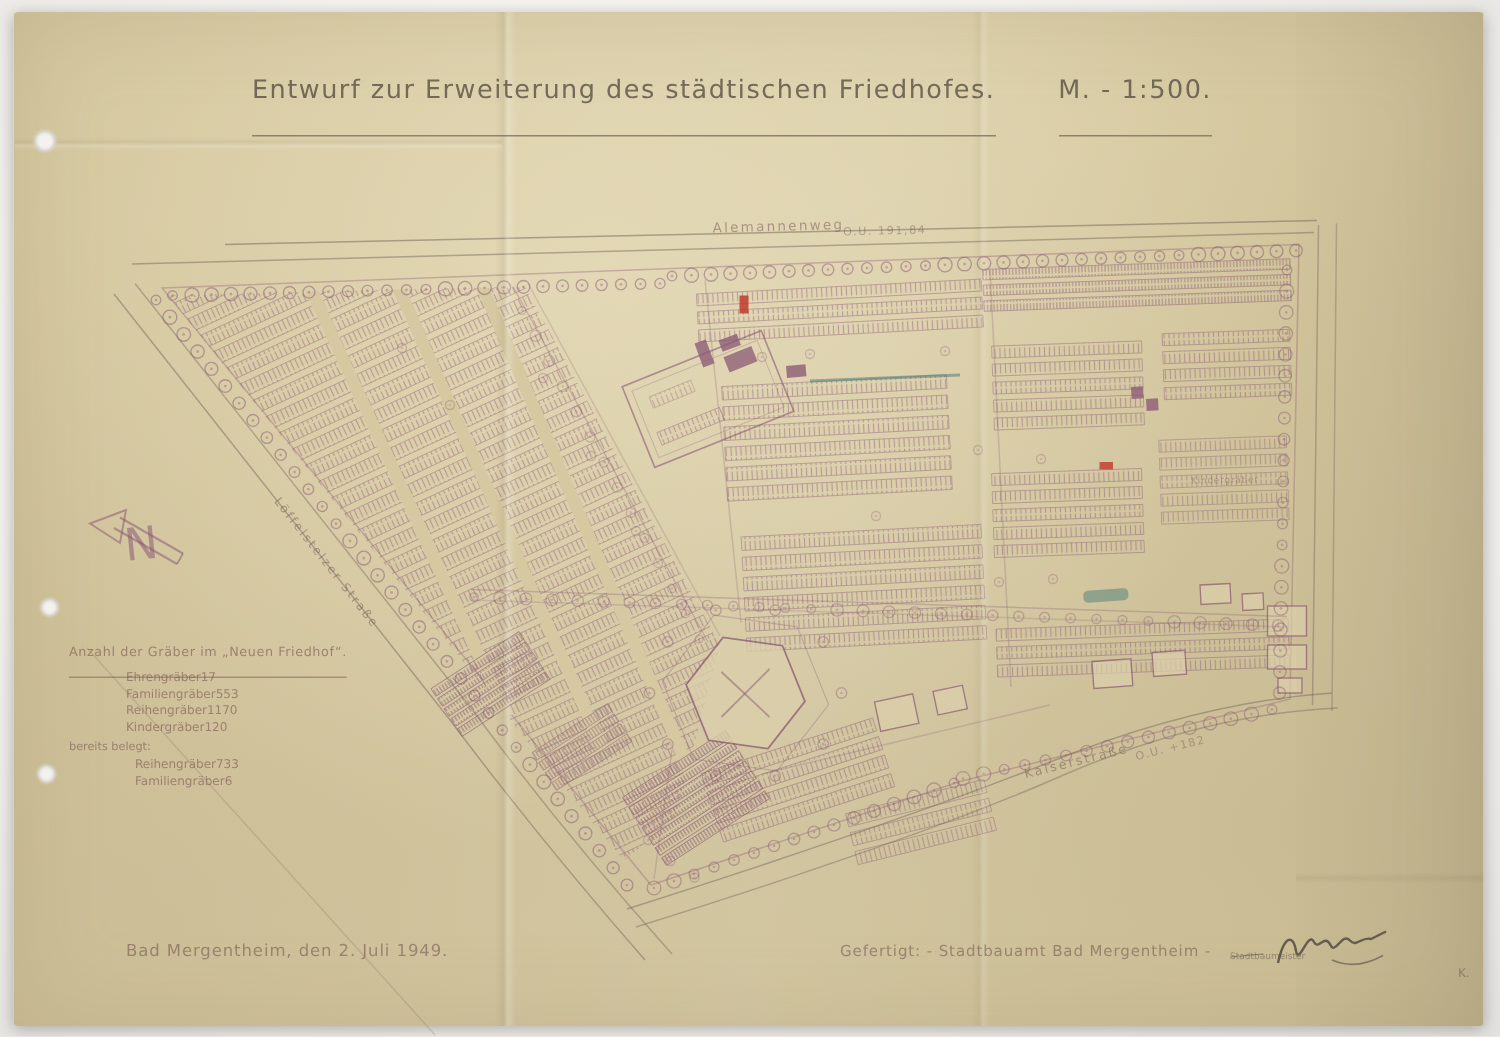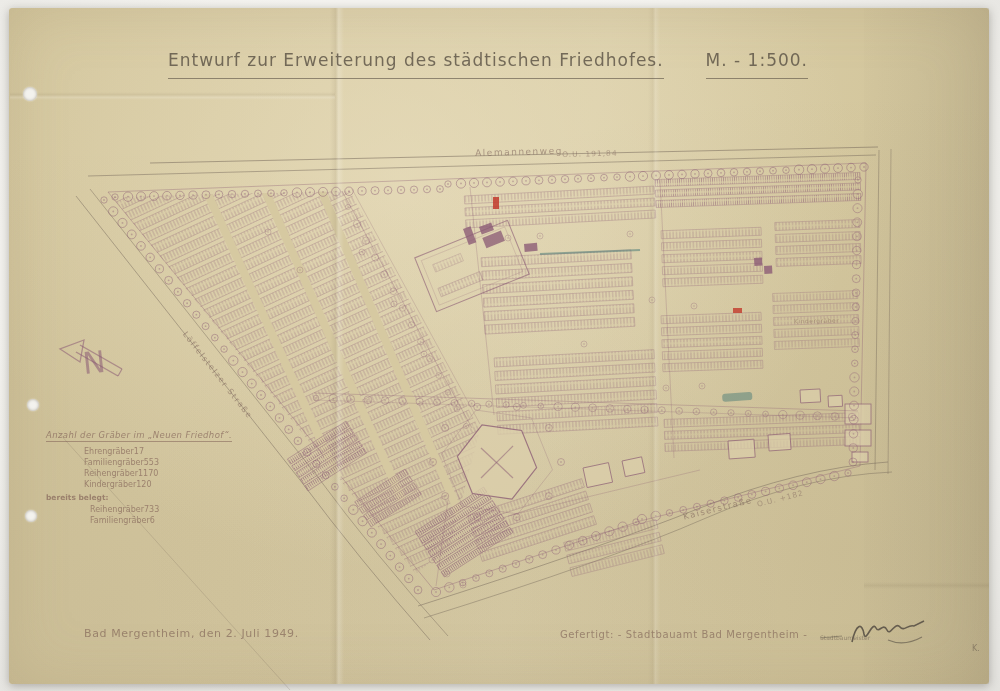--- a/index.html
+++ b/index.html
@@ -12,28 +12,28 @@
       radial-gradient(ellipse at 85% 80%, rgba(120,105,78,.10) 0%, rgba(120,105,78,0) 60%),
       radial-gradient(ellipse at 10% 90%, rgba(120,105,78,.10) 0%, rgba(120,105,78,0) 55%),
       linear-gradient(100deg, #d2c59c 0%, #d8cba3 30%, #dbcfa9 55%, #d4c79e 80%, #cfc298 100%);
     box-shadow:0 2px 10px rgba(60,55,45,.35), inset 0 0 60px rgba(150,132,95,.22);}
   .crease{position:absolute;pointer-events:none;}
   .hole{position:absolute;border-radius:50%;background:#f3f2ee;
     box-shadow:inset 0 0 3px rgba(90,80,60,.45), 0 0 2px rgba(255,255,255,.6);}
   .txt{position:absolute;white-space:nowrap;}
   .title-row{left:168px;top:50px;width:640px;display:flex;justify-content:space-between;
     color:rgba(88,79,66,.80);font-size:17px;letter-spacing:1px;}
-  .title-row span{border-bottom:1.5px solid rgba(88,79,66,.6);padding-bottom:8px;}
+  .title-row span{border-bottom:1.5px solid rgba(88,79,66,.6);padding-bottom:20px;}
   .street{color:rgba(120,92,86,.55);font-size:9px;letter-spacing:1.5px;transform-origin:left top;}
   .elev{color:rgba(120,92,86,.45);font-size:7.5px;letter-spacing:1px;transform-origin:left top;}
   .legend{left:46px;top:430px;width:180px;color:rgba(122,88,80,.62);font-size:8px;}
-  .legend .head{font-size:8.5px;border-bottom:1px solid rgba(122,88,80,.5);padding-bottom:1px;letter-spacing:.4px;font-style:italic;}
+  .legend .head{font-size:8.5px;border-bottom:1px solid rgba(122,88,80,.5);padding-bottom:11px;letter-spacing:.4px;}
   .lrows{margin:6px 0 0 38px;width:104px;}
   .lrow{display:flex;line-height:11px;}
-  .lnote{display:block;margin-top:3px;font-size:7.5px;line-height:10px;font-weight:bold;}
+  .lnote{display:block;margin-top:3px;font-size:7.5px;line-height:10px;}
   .lrows2{margin:1px 0 0 44px;width:104px;}
   .footer-txt{color:rgba(118,86,78,.58);font-size:11px;letter-spacing:.6px;}
   .tiny{color:rgba(100,88,74,.55);}
   .fieldlbl{color:rgba(122,88,80,.45);font-size:6px;letter-spacing:.5px;}
 </style>
 </head>
 <body>
 
 <div class="stage">
   <div class="sheet"></div>

